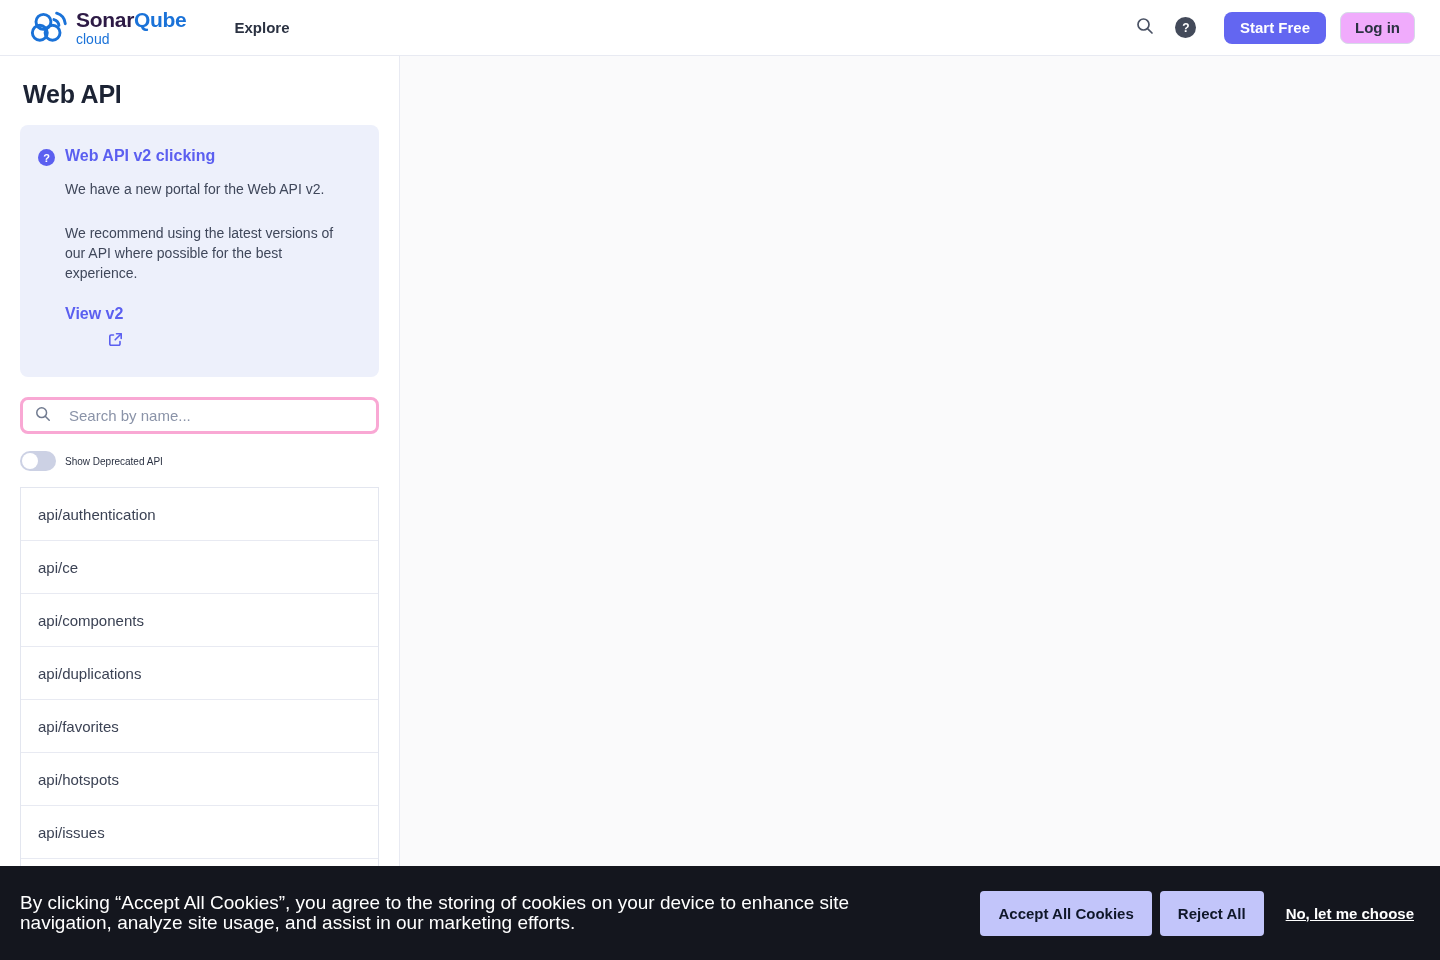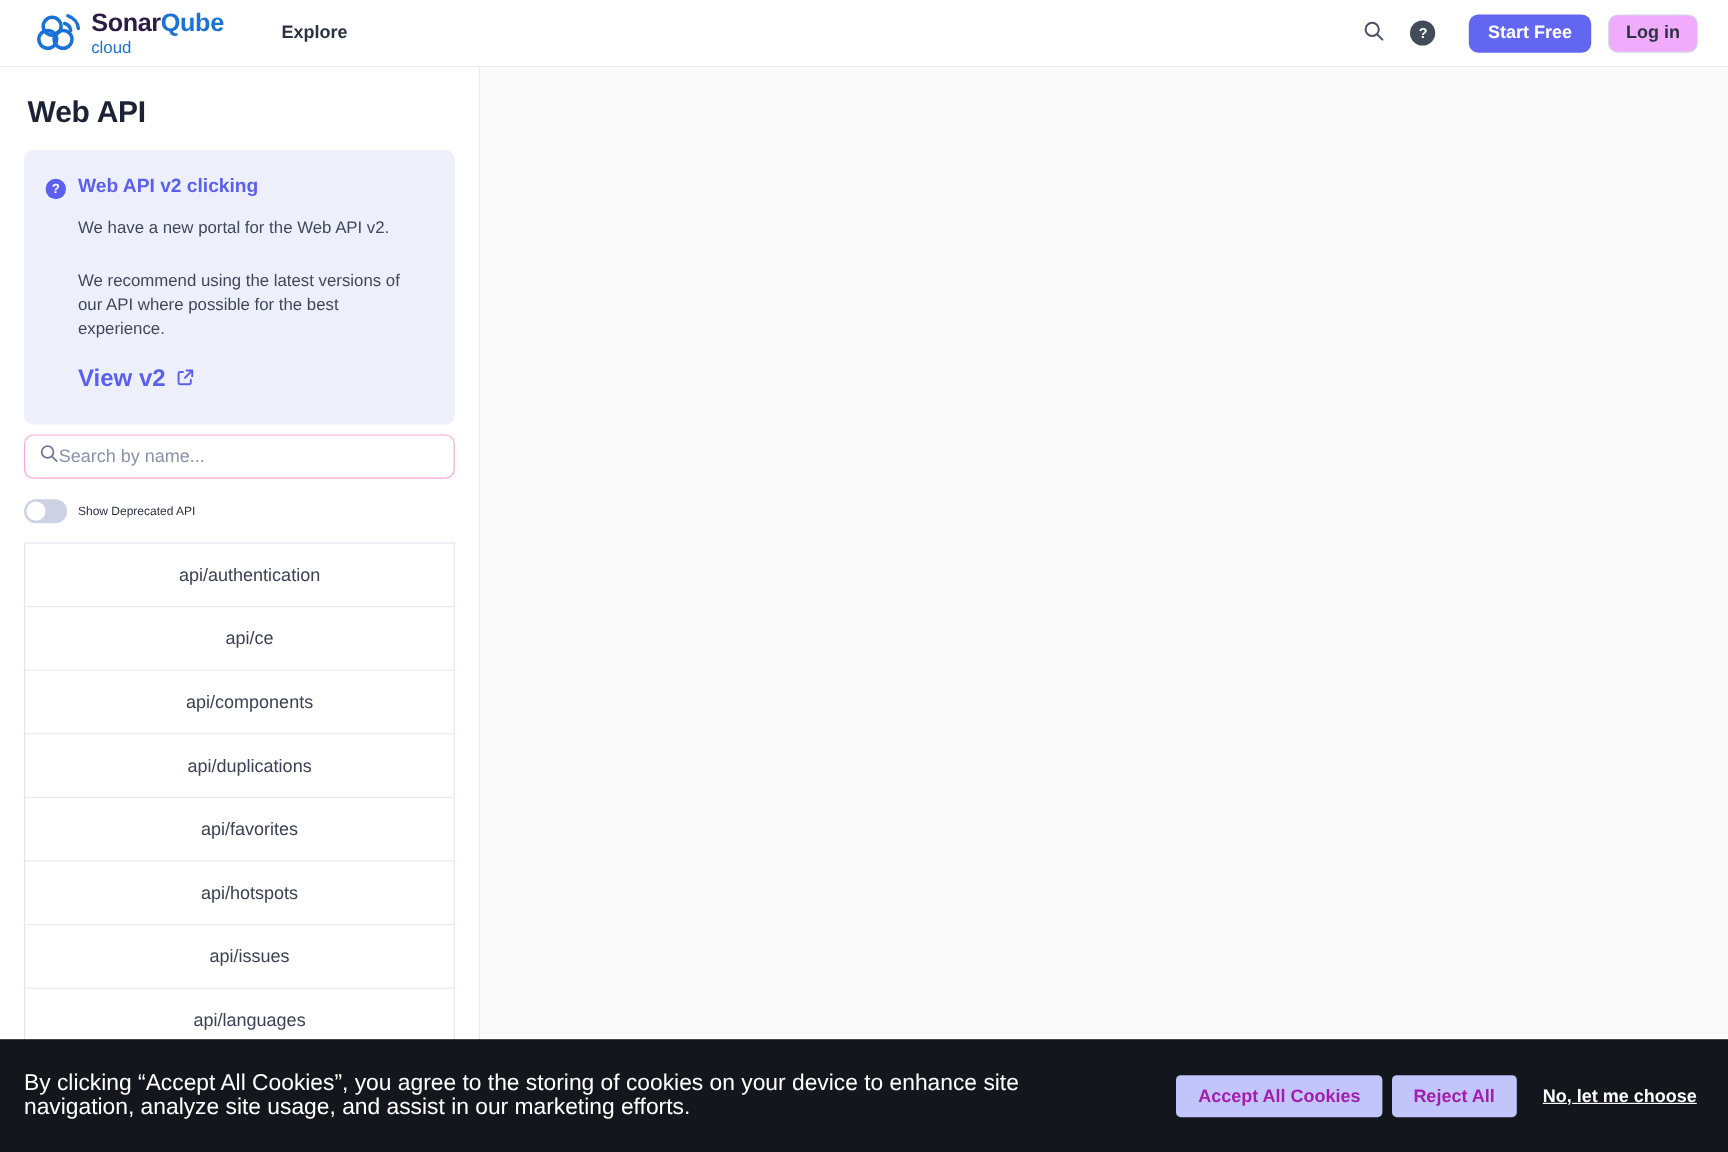--- a/index.html
+++ b/index.html
@@ -29,45 +29,45 @@
   .main { flex:1; background:#fafafb; }
 
   .page-title { font-size:25px; font-weight:700; color:#1c2334; margin:0 0 16px 3px; letter-spacing:-0.2px; }
 
   
   .banner { background:#edf0fb; border-radius:8px; padding:22px 20px 26px 18px; display:flex; gap:10px; }
   .banner-qicon { flex:0 0 auto; width:17px; height:17px; margin-top:2px; border-radius:50%; background:#5b5ff0; color:#fff; font-size:11px; font-weight:700; display:flex; align-items:center; justify-content:center; }
   .banner-title { font-size:16px; font-weight:700; color:#5b5ff0; }
   .banner-text { font-size:14px; line-height:20px; color:#3f475a; margin-top:14px; padding-right:6px; }
   .banner-text.second { margin-top:24px; }
-  .banner-link { display:inline-flex; align-items:flex-end; gap:9px; margin-top:22px; font-size:20px; font-weight:700; color:#5b5ff0; text-decoration:none; cursor:pointer; }
+  .banner-link { display:inline-flex; align-items:flex-end; gap:9px; margin-top:22px; font-size:16px; font-weight:700; color:#5b5ff0; text-decoration:none; cursor:pointer;flex-direction:column; }
 
   
-  .search-box { margin-top:8px; height:37px; border:1px solid #f9a8d4; border-radius:8px; display:flex; align-items:center; padding:0 12px; gap:0; background:#fff; }
+  .search-box { margin-top:20px; height:37px; border:3px solid #f9a8d4; border-radius:8px; display:flex; align-items:center; padding:0 12px; gap:18px; background:#fff; }
   .search-box input { border:none; outline:none; flex:1; font-size:15px; color:#2b3242; font-family:inherit; background:transparent; }
   .search-box input::placeholder { color:#8a93a8; }
 
   
   .toggle-row { margin-top:17px; display:flex; align-items:center; gap:9px; }
   .toggle { width:36px; height:20px; border-radius:10px; background:#ccd1e4; position:relative; cursor:pointer; flex:0 0 auto; }
   .toggle-knob { position:absolute; top:2px; left:2px; width:16px; height:16px; border-radius:50%; background:#fff; }
   .toggle-label { font-size:10px; color:#2a3142; }
 
   
   .api-list { margin-top:16px; border:1px solid #e3e6ef; background:#fff; }
-  .api-row { height:53px; display:flex; align-items:center; padding-left:17px; border-bottom:1px solid #e8eaf2; cursor:pointer;justify-content:center; }
+  .api-row { height:53px; display:flex; align-items:center; padding-left:17px; border-bottom:1px solid #e8eaf2; cursor:pointer; }
   .api-row:last-child { border-bottom:none; }
   .api-row span { font-size:15px; color:#3b4254; }
   .api-row.partial { height:53px; }
 
   
   .cookie { position:absolute; left:0; bottom:0; width:1440px; height:94px; background:#14161e; display:flex; align-items:center; padding:0 26px 0 20px; z-index:10; }
   .cookie-msg { color:#fff; font-size:19px; line-height:20px; max-width:832px; flex:1; }
   .cookie-actions { display:flex; align-items:center; gap:8px; margin-left:auto; }
-  .cookie-btn { background:#c2c5fa; color:#a21caf; font-size:15px; font-weight:700; border:none; border-radius:4px; height:35px; padding:0 18px; cursor:pointer; font-family:inherit; }
+  .cookie-btn { background:#c2c5fa; color:#0f172a; font-size:15px; font-weight:700; border:none; border-radius:4px; height:45px; padding:0 18px; cursor:pointer; font-family:inherit; }
   .cookie-link { color:#fff; font-size:15px; font-weight:700; text-decoration:underline; margin-left:14px; cursor:pointer; white-space:nowrap; }
 </style>
 </head>
 <body>
 
 <div class="app">
 
   <header class="header">
     <div class="logo">
       <span>

